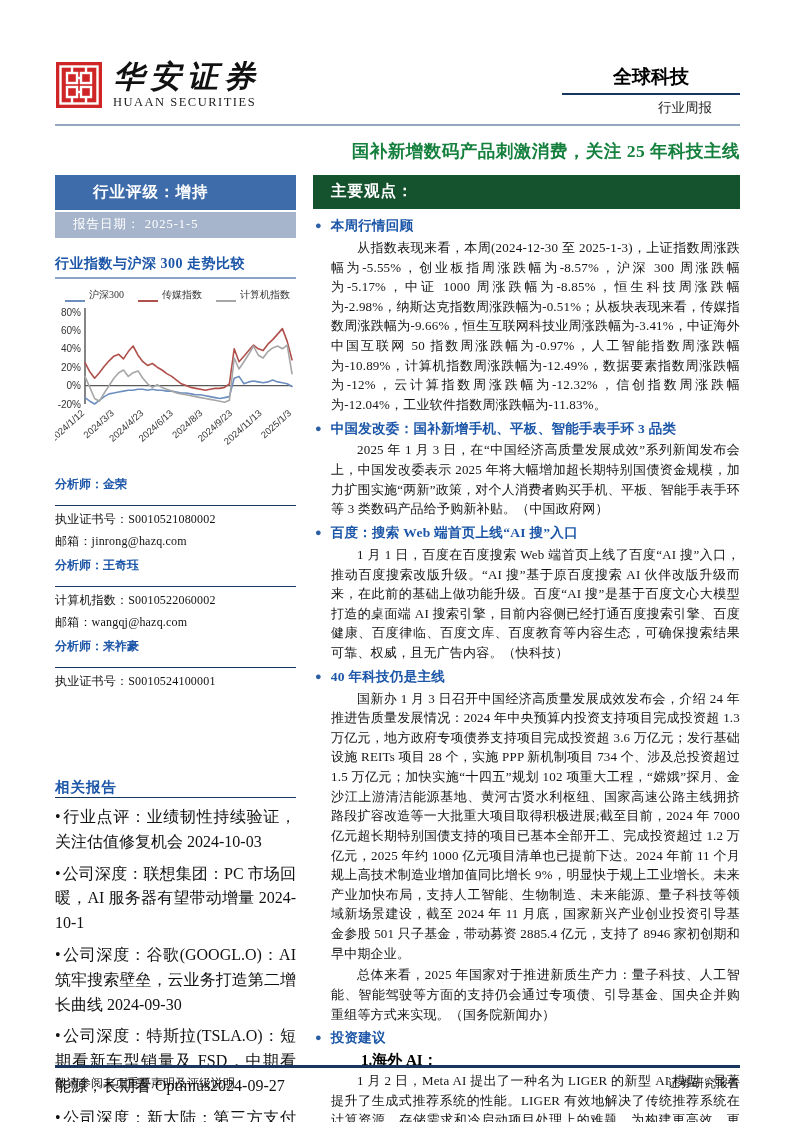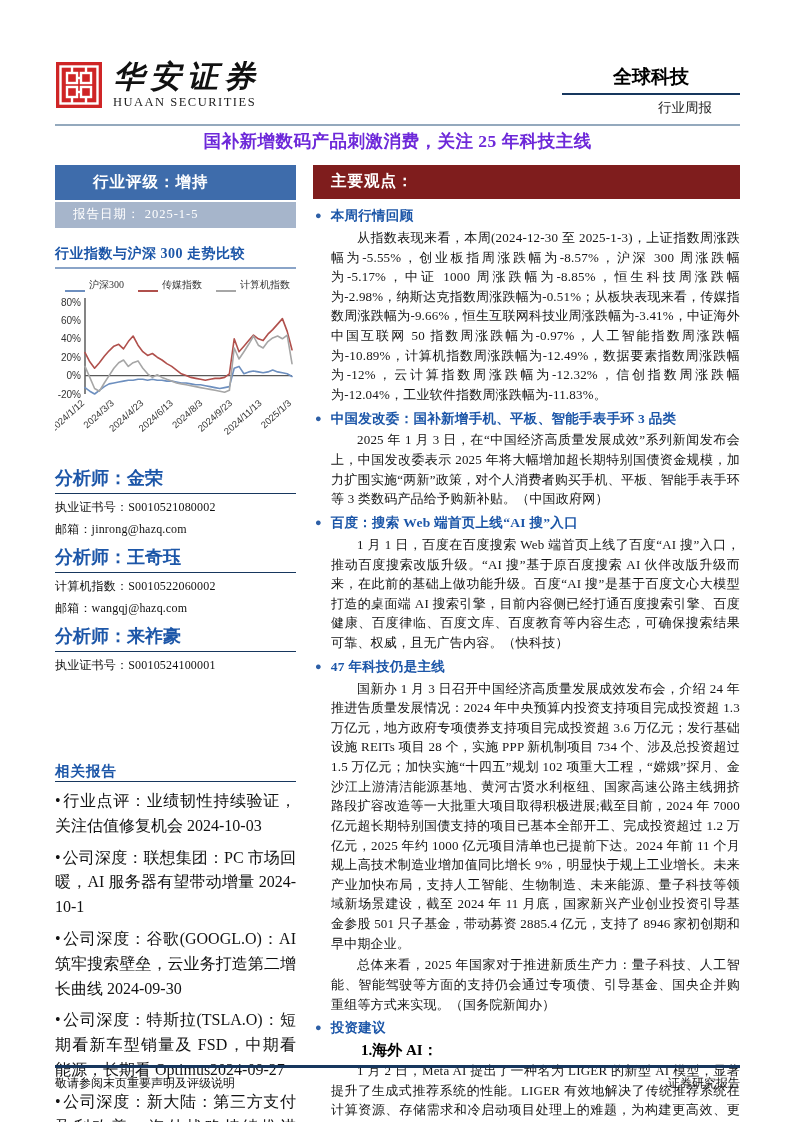--- a/index.html
+++ b/index.html
@@ -28,22 +28,22 @@
   }
   .hdr-right { text-align:right; margin-top:4px; }
   .hdr-right .industry {
     display:inline-block; min-width:178px; text-align:center;
     font-size:19px; font-weight:bold; color:#000;
     border-bottom:2px solid #17375e; padding-bottom:3px;
   }
   .hdr-right .subtitle { font-size:13.5px; color:#222; margin-top:4px; margin-right:28px; }
   .hdr-line { border:none; border-top:2px solid #94a9bd; margin-top:7px; }
   .doc-title {
-    margin-top:3px; text-align:center;
-    font-size:17.5px; font-weight:bold; color:#6d28d9;
+    margin-top:13px; text-align:right;
+    font-size:17.5px; font-weight:bold; color:#15803d;
     letter-spacing:0.5px;
   }
   
   .cols { display:flex; gap:17px; margin-top:12px; }
   .col-left { width:241px; flex:0 0 auto; }
   .col-right { flex:1 1 auto; min-width:0; }
   
   .rating-box {
     background:#3e6cab; color:#fff; font-weight:bold;
     font-size:15.5px; padding:7px 8px 7px 38px; letter-spacing:1px;
@@ -54,32 +54,32 @@
   }
   .chart-head {
     margin-top:17px; color:#1c56a8; font-weight:bold; font-size:14px;
     padding-bottom:4px; border-bottom:2px solid #8aa4c8; letter-spacing:0.5px;
   }
   .legend { display:flex; gap:14px; margin-top:9px; padding-left:10px; }
   .legend-item { display:flex; align-items:flex-end; gap:4px; font-size:10px; color:#333; }
   .legend-swatch { width:20px; height:0; border-top:2px solid #000; display:inline-block; }
   .chart-wrap { margin-top:2px; }
   .analysts { margin-top:16px; }
-  .analyst-name { color:#1c56a8; font-weight:bold; font-size:18px; margin-top:7px; padding-bottom:3px; border-bottom:1.5px solid #17375e; }
+  .analyst-name { color:#1c56a8; font-weight:bold; font-size:12px; margin-top:7px; padding-bottom:12px; border-bottom:1.5px solid #17375e; }
   .analyst-line { font-size:12px; color:#111; margin-top:5px; letter-spacing:0.2px; }
   .reports { margin-top:88px; }
   .reports-head {
     color:#1c56a8; font-weight:bold; font-size:14.5px;
     padding-bottom:0; border-bottom:1.5px solid #17375e; letter-spacing:1px;
   }
   .report-item { font-size:16px; line-height:1.55; color:#111; margin-top:7px; text-align:justify; }
   .report-item .dot { margin-right:2px; }
   
   .views-box {
-    background:#7f1d1d; color:#fff; font-weight:bold;
+    background:#14532d; color:#fff; font-weight:bold;
     font-size:15.5px; padding:6px 8px 7px 18px; letter-spacing:1px;
   }
   .sections { margin-top:7px; }
   .sec-head { display:flex; align-items:flex-start; margin-top:4px; }
   .sec-bullet { color:#2d5fa6; font-size:11px; line-height:1.7; margin:0 9px 0 2px; }
   .sec-title { color:#1c56a8; font-weight:bold; font-size:13.5px; line-height:1.55; letter-spacing:0.3px; }
   .sec-par {
     font-size:13px; line-height:1.51; text-align:justify; color:#141414;
     text-indent:2em; margin:1px 0 2px 18px; letter-spacing:0.2px;
   }
@@ -211,21 +211,21 @@
             <span class="sec-title">中国发改委：国补新增手机、平板、智能手表手环 3 品类</span>
           </div>
           <div class="sec-par">2025 年 1 月 3 日，在“中国经济高质量发展成效”系列新闻发布会上，中国发改委表示 2025 年将大幅增加超长期特别国债资金规模，加力扩围实施“两新”政策，对个人消费者购买手机、平板、智能手表手环等 3 类数码产品给予购新补贴。（中国政府网）</div>
           <div class="sec-head">
             <span class="sec-bullet">●</span>
             <span class="sec-title">百度：搜索 Web 端首页上线“AI 搜”入口</span>
           </div>
           <div class="sec-par">1 月 1 日，百度在百度搜索 Web 端首页上线了百度“AI 搜”入口，推动百度搜索改版升级。“AI 搜”基于原百度搜索 AI 伙伴改版升级而来，在此前的基础上做功能升级。百度“AI 搜”是基于百度文心大模型打造的桌面端 AI 搜索引擎，目前内容侧已经打通百度搜索引擎、百度健康、百度律临、百度文库、百度教育等内容生态，可确保搜索结果可靠、权威，且无广告内容。（快科技）</div>
           <div class="sec-head">
             <span class="sec-bullet">●</span>
-            <span class="sec-title">47 年科技仍是主线</span>
+            <span class="sec-title">40 年科技仍是主线</span>
           </div>
           <div class="sec-par">国新办 1 月 3 日召开中国经济高质量发展成效发布会，介绍 24 年推进告质量发展情况：2024 年中央预算内投资支持项目完成投资超 1.3 万亿元，地方政府专项债券支持项目完成投资超 3.6 万亿元；发行基础设施 REITs 项目 28 个，实施 PPP 新机制项目 734 个、涉及总投资超过 1.5 万亿元；加快实施“十四五”规划 102 项重大工程，“嫦娥”探月、金沙江上游清洁能源基地、黄河古贤水利枢纽、国家高速公路主线拥挤路段扩容改造等一大批重大项目取得积极进展;截至目前，2024 年 7000 亿元超长期特别国债支持的项目已基本全部开工、完成投资超过 1.2 万亿元，2025 年约 1000 亿元项目清单也已提前下达。2024 年前 11 个月规上高技术制造业增加值同比增长 9%，明显快于规上工业增长。未来产业加快布局，支持人工智能、生物制造、未来能源、量子科技等领域新场景建设，截至 2024 年 11 月底，国家新兴产业创业投资引导基金参股 501 只子基金，带动募资 2885.4 亿元，支持了 8946 家初创期和早中期企业。</div>
           <div class="sec-par">总体来看，2025 年国家对于推进新质生产力：量子科技、人工智能、智能驾驶等方面的支持仍会通过专项债、引导基金、国央企并购重组等方式来实现。（国务院新闻办）</div>
           <div class="sec-head">
             <span class="sec-bullet">●</span>
             <span class="sec-title">投资建议</span>
           </div>
           <div class="sec-sub">1.海外 AI：</div>
           <div class="sec-par">1 月 2 日，Meta AI 提出了一种名为 LIGER 的新型 AI 模型，显著提升了生成式推荐系统的性能。LIGER 有效地解决了传统推荐系统在计算资源、存储需求和冷启动项目处理上的难题，为构建更高效、更精准的推荐系统提供了新的思路。12 月 29 日，由</div>
         </div>

